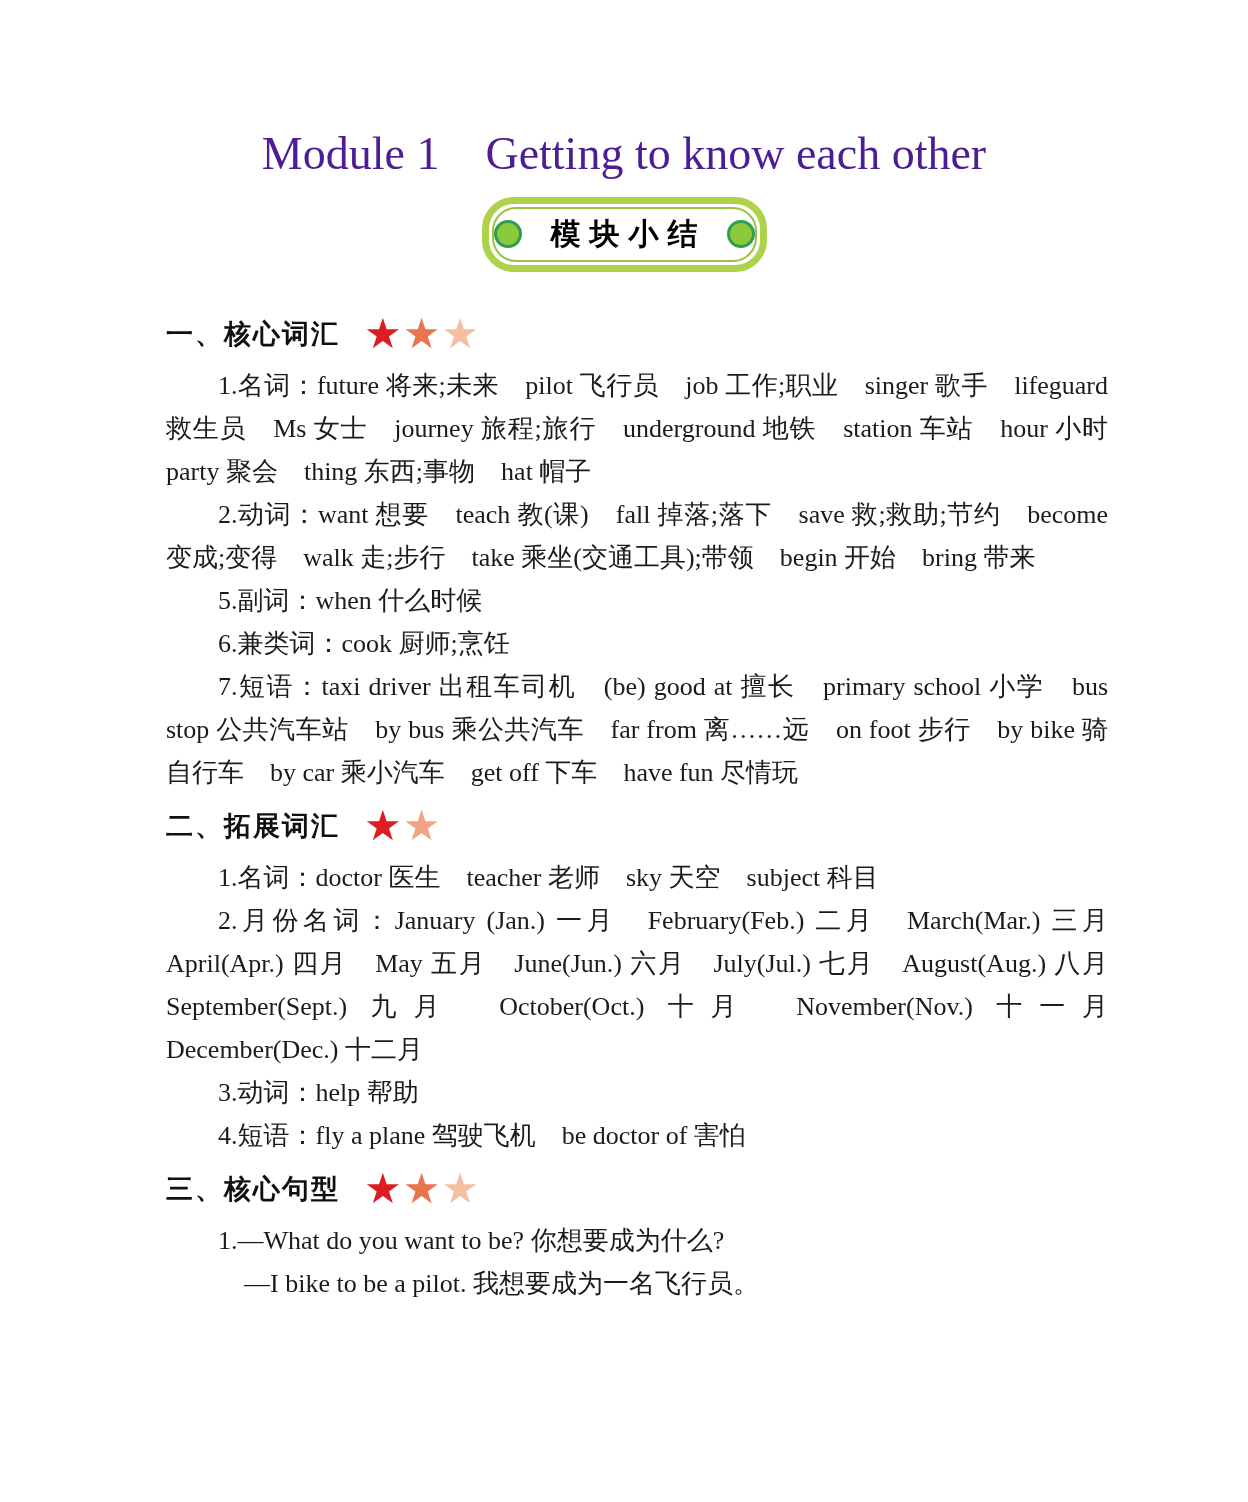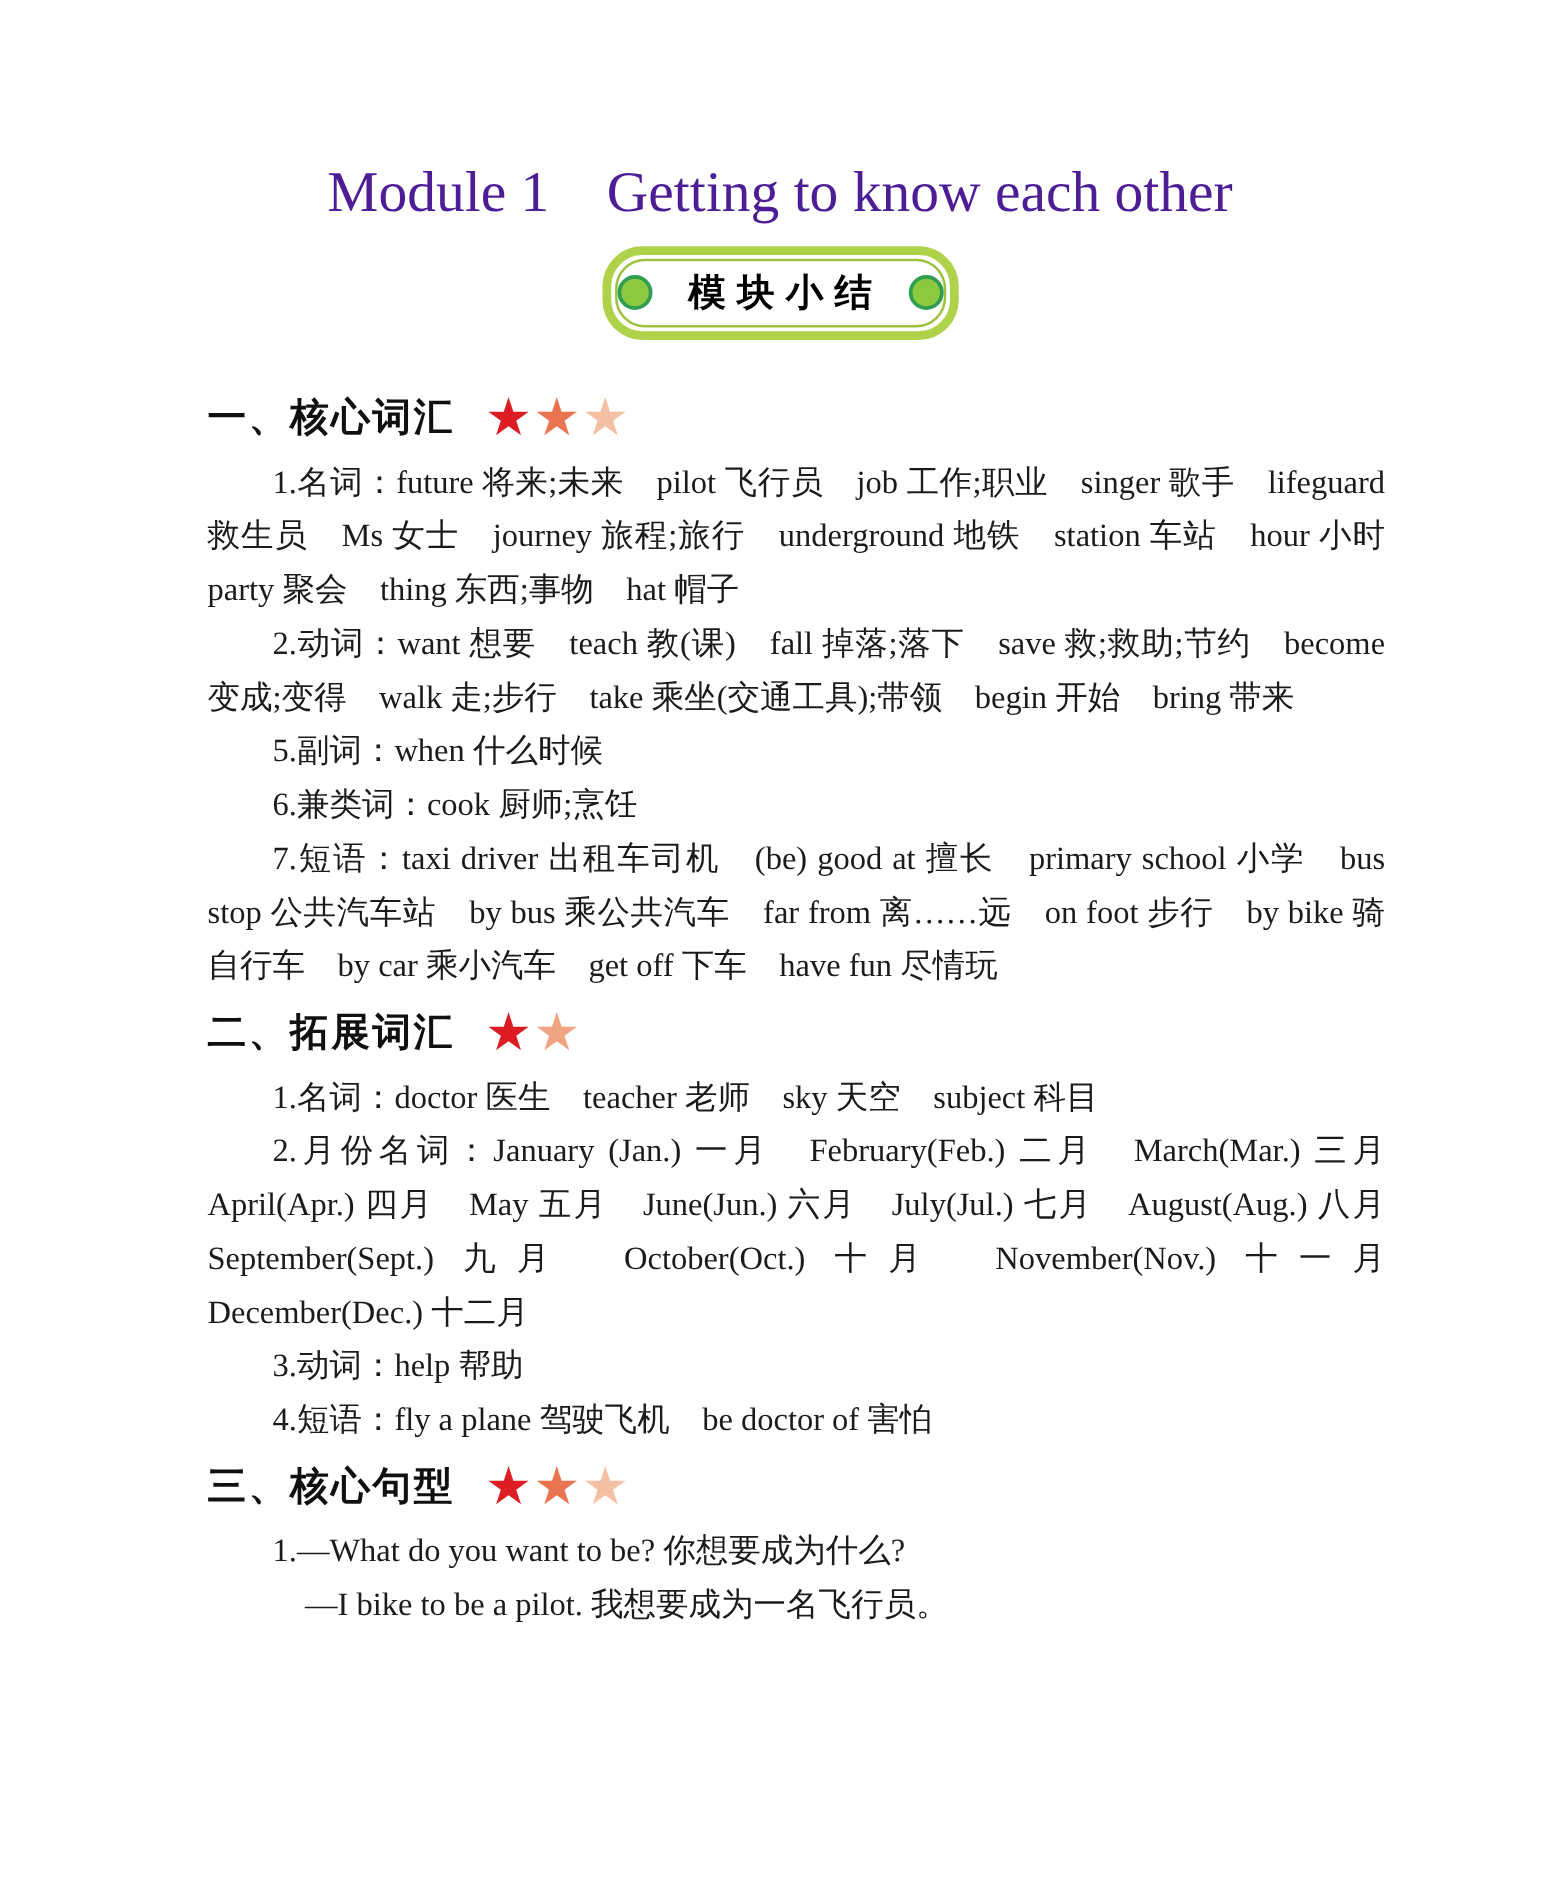--- a/index.html
+++ b/index.html
@@ -45,21 +45,21 @@
     font-weight:700;font-size:30px;color:#000;
     letter-spacing:9px;text-indent:9px;white-space:nowrap;
   }
   .section + .section{margin-top:8px;}
   .section-heading-row{
     display:flex;align-items:center;gap:24px;
     margin:0 0 6px 0;height:48px;
   }
   .heading-label{
     font-family:"Liberation Sans","DejaVu Sans",sans-serif;
-    font-weight:700;font-size:31px;color:#101010;
+    font-weight:700;font-size:27px;color:#101010;
     letter-spacing:2px;white-space:nowrap;
   }
   .stars{display:flex;gap:1px;line-height:1;}
   .star{
     font-family:"DejaVu Sans",sans-serif;
     font-size:42px;line-height:42px;
   }
   .para{
     margin:0;font-size:26px;line-height:43px;
     text-indent:2em;text-align:justify;color:var(--text);

